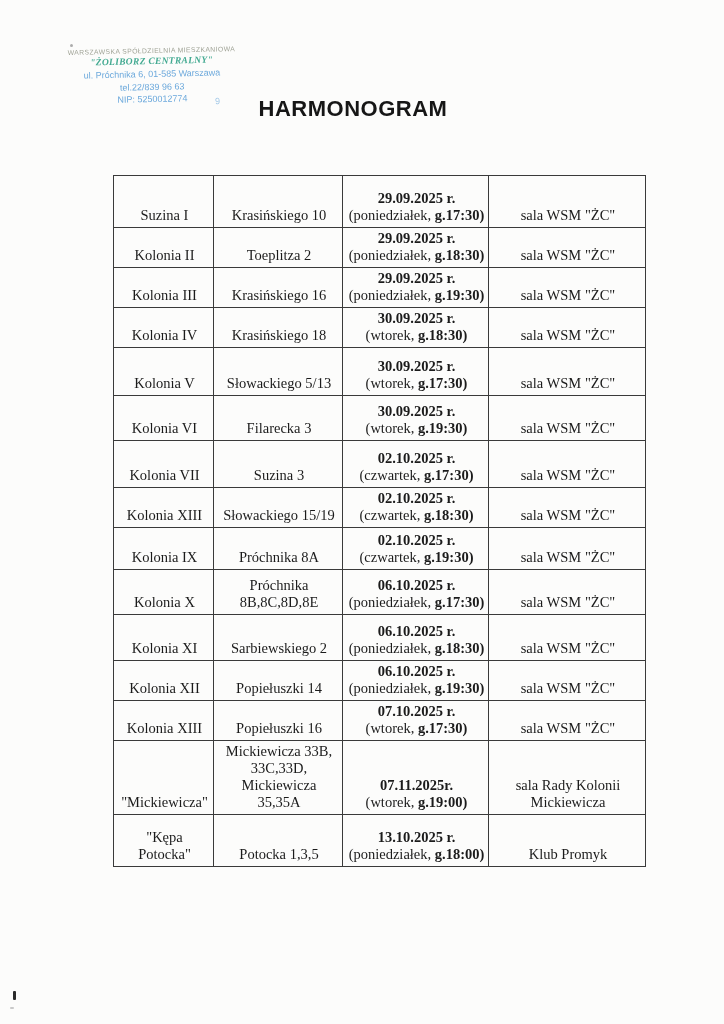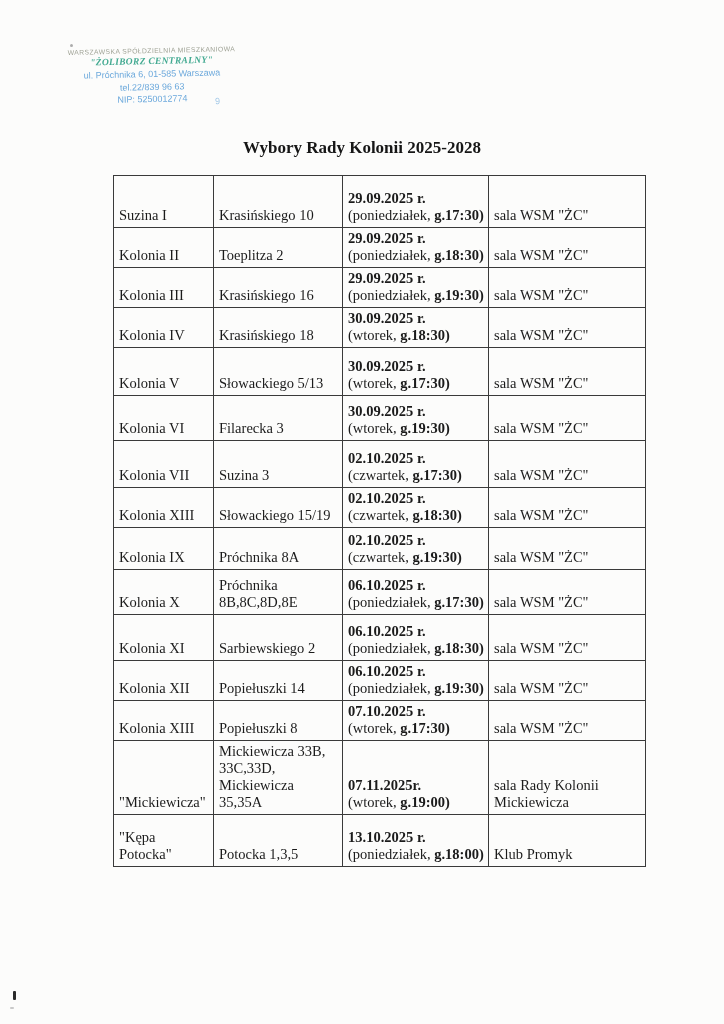--- a/index.html
+++ b/index.html
@@ -48,20 +48,21 @@
     border-collapse:collapse;table-layout:fixed;
     width:532px;
     font-size:14.5px;line-height:17px;
     color:#1b1b1b;
   }
   .schedule td{
     border:1px solid #3a3a3a;
     vertical-align:bottom;
     padding:2px 3px 3px 5px;
     overflow:hidden;
+    text-align:center;
   }
   .schedule .b{font-weight:bold;}
   .schedule tr:nth-child(1){height:52px}
   .schedule tr:nth-child(2){height:40px}
   .schedule tr:nth-child(3){height:36px}
   .schedule tr:nth-child(4){height:37px}
   .schedule tr:nth-child(5){height:48px}
   .schedule tr:nth-child(6){height:45px}
   .schedule tr:nth-child(7){height:47px}
   .schedule tr:nth-child(8){height:40px}
@@ -84,21 +85,21 @@
 
   <div class="stamp">
     <div class="s-org" style="color: rgb(143, 147, 132);">WARSZAWSKA SPÓŁDZIELNIA MIESZKANIOWA</div>
     <div class="s-name" style="color: rgb(47, 161, 134);">"ŻOLIBORZ CENTRALNY"</div>
     <div class="s-line" style="color: rgb(91, 159, 216);">ul. Próchnika 6, 01-585 Warszawa</div>
     <div class="s-line" style="color: rgb(91, 159, 216);">tel.22/839 96 63</div>
     <div class="s-line" style="color: rgb(91, 159, 216);">NIP: 5250012774</div>
   </div>
   <div class="stamp-mark" style="color: rgb(91, 159, 216);">9</div>
 
-  <div class="subtitle">Wybory Rady Kolonii 2025-2028</div>
+  <div class="title">HARMONOGRAM</div>
 
   <table class="schedule">
     <colgroup>
       <col style="width:100px">
         <col style="width:129px">
         <col style="width:146px">
         <col style="width:157px">
     </colgroup>
     <tbody id="schedule-body">
         <tr>
@@ -254,21 +255,21 @@
             <div class="b">06.10.2025 r.</div>
             <div><span>(poniedziałek, </span><span class="b">g.19:30)</span></div>
           </td>
           <td>
             <div>sala WSM "ŻC"</div>
           </td>
         </tr>
         <tr>
           <td><span>Kolonia XIII</span></td>
           <td>
-            <div>Popiełuszki 8</div>
+            <div>Popiełuszki 16</div>
           </td>
           <td>
             <div class="b">07.10.2025 r.</div>
             <div><span>(wtorek, </span><span class="b">g.17:30)</span></div>
           </td>
           <td>
             <div>sala WSM "ŻC"</div>
           </td>
         </tr>
         <tr>

